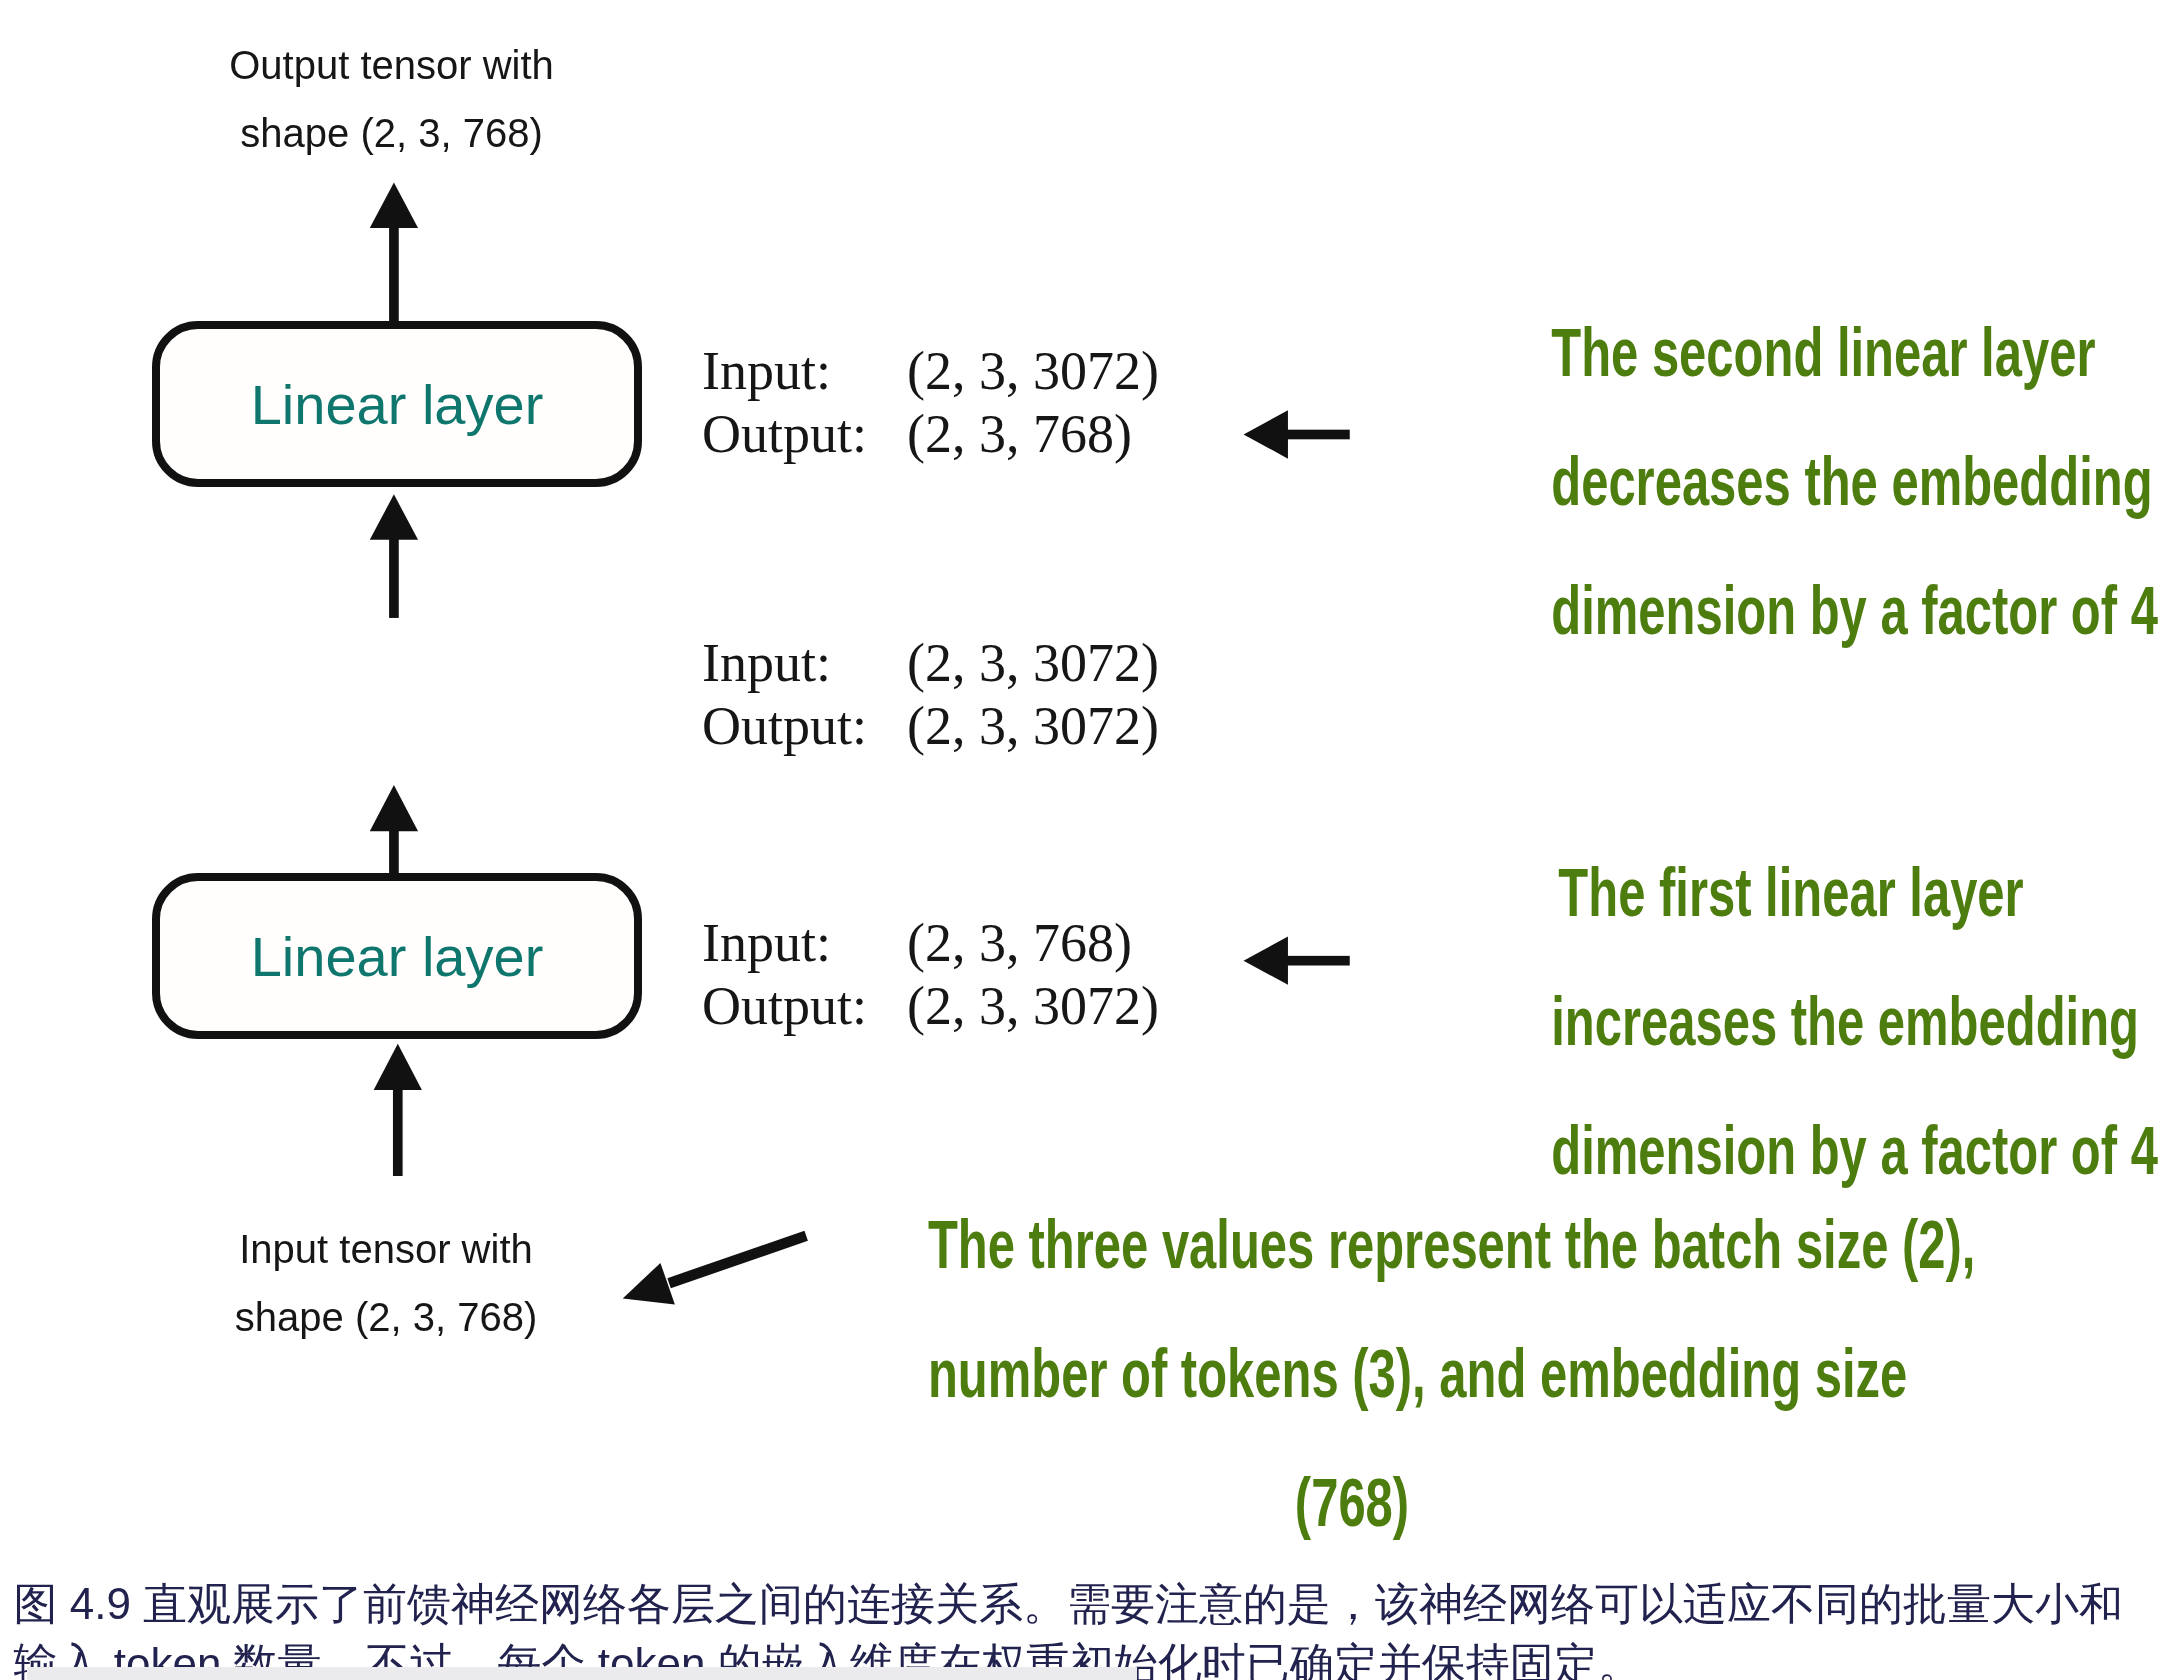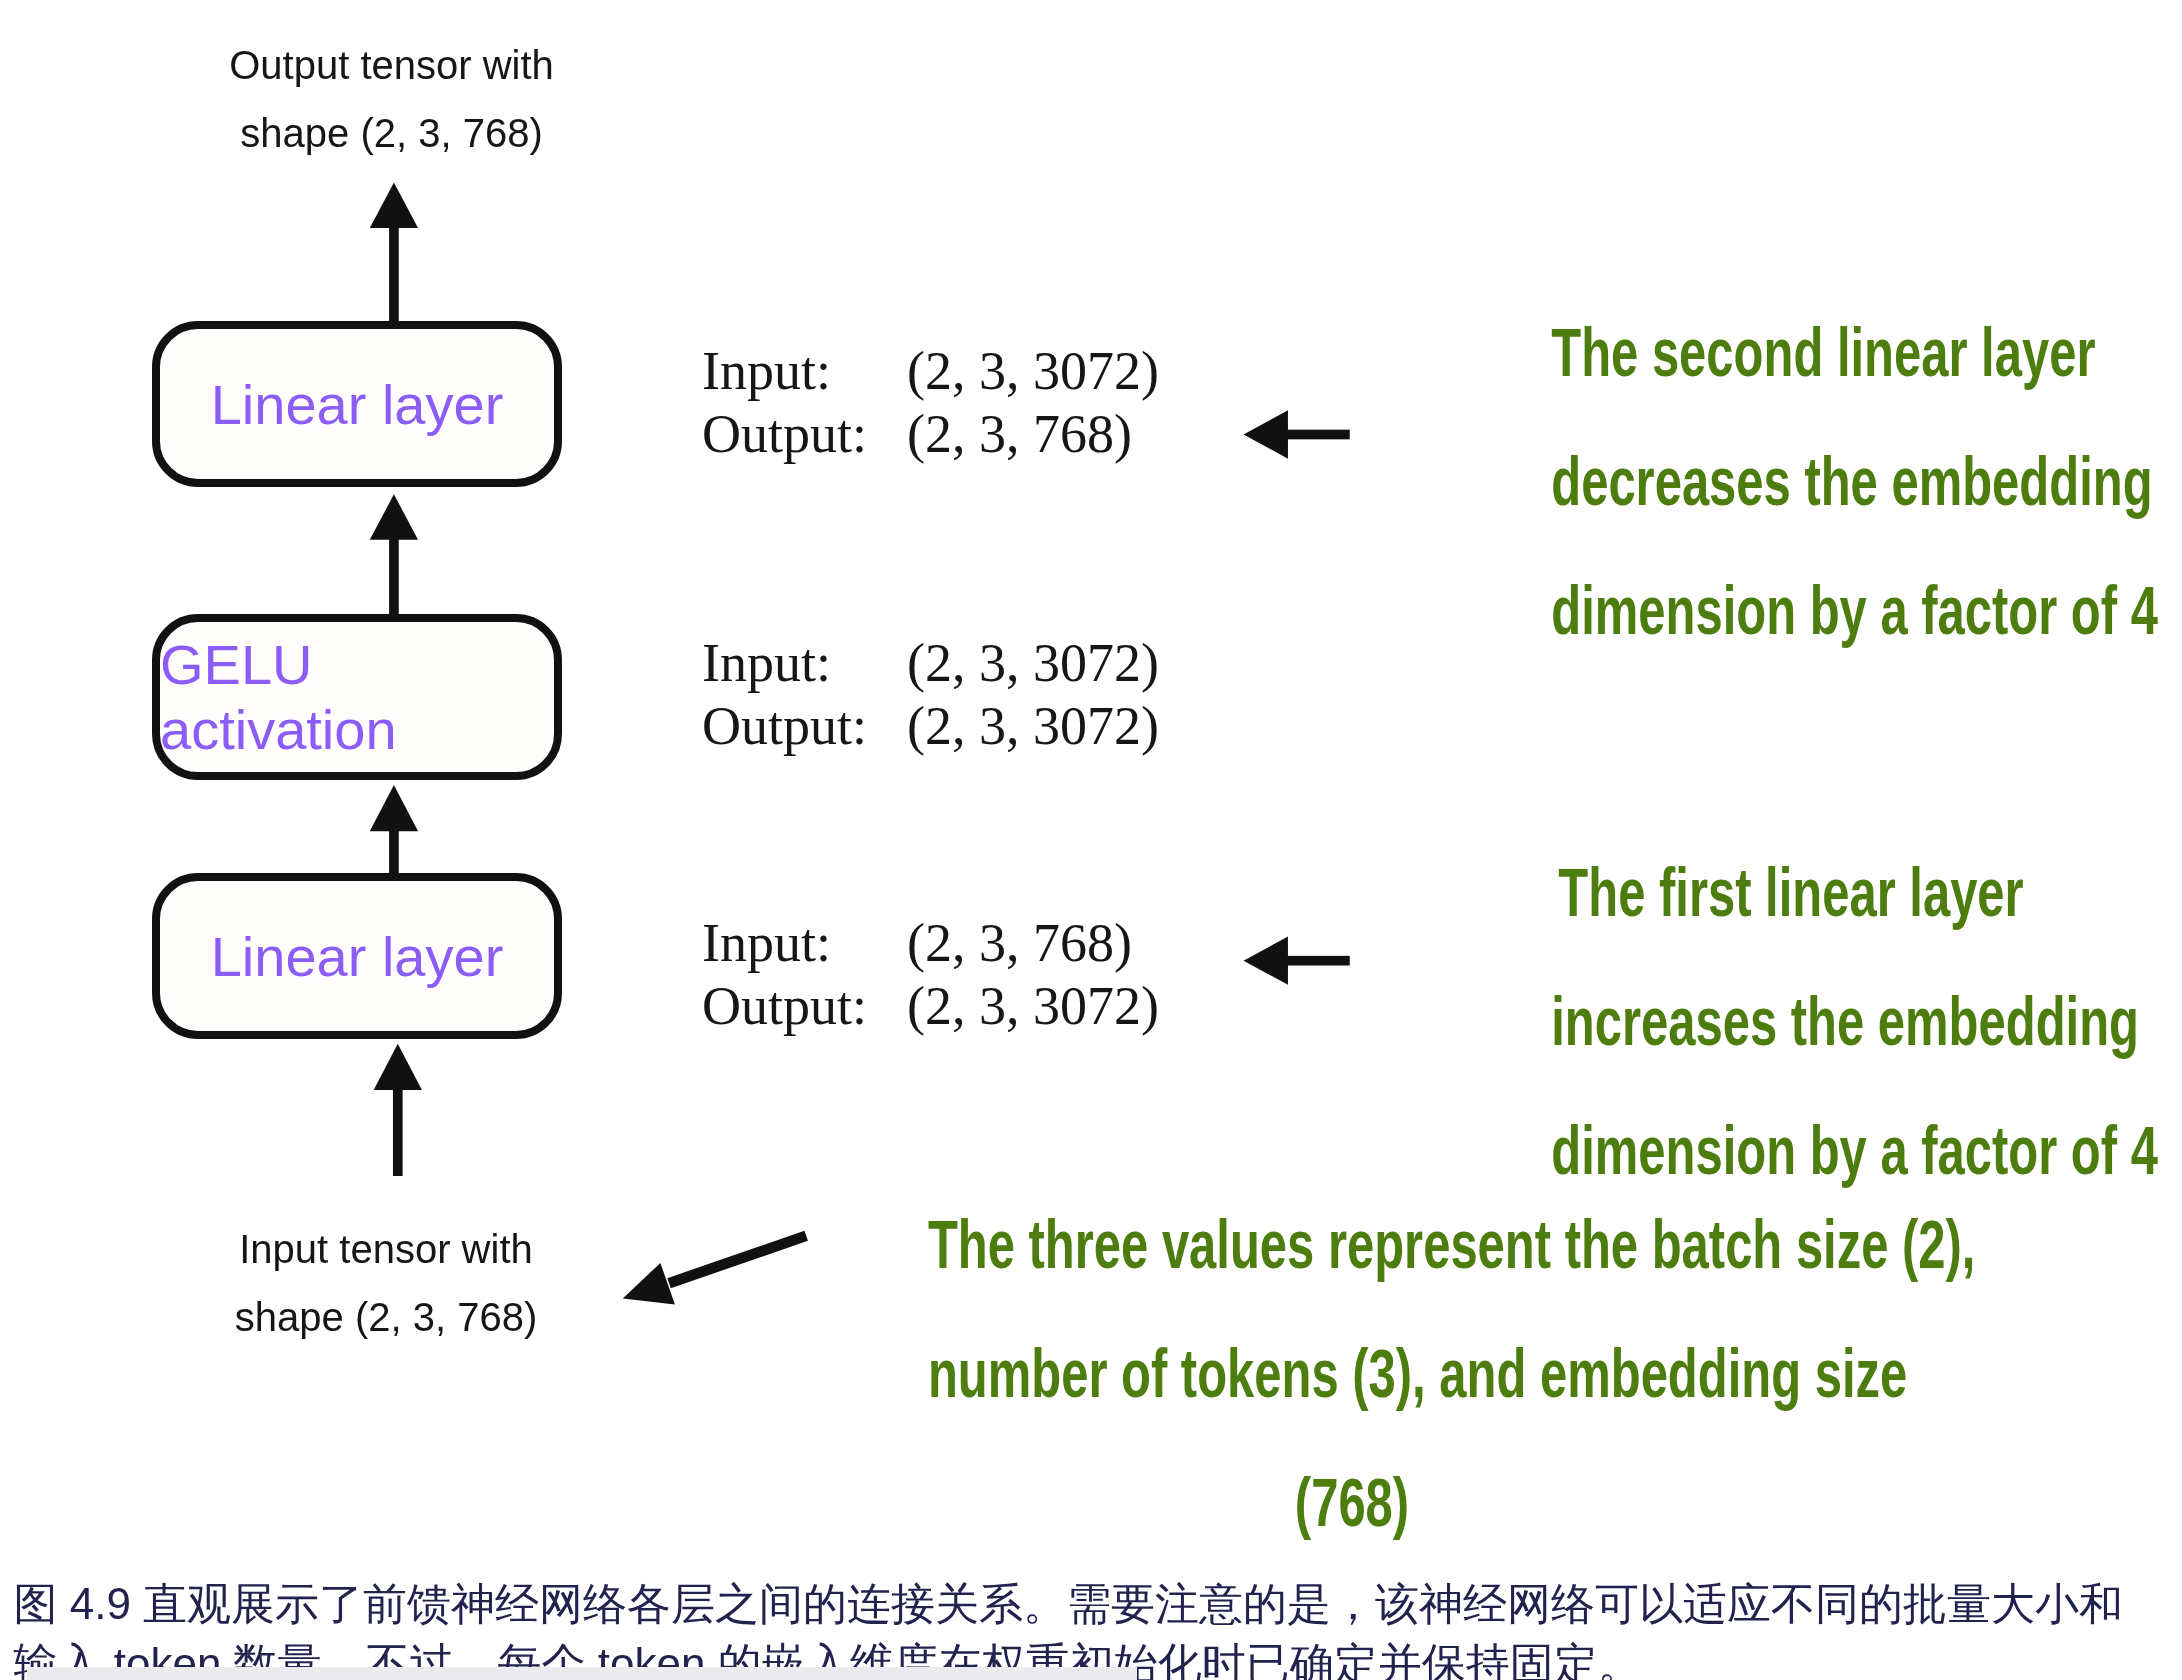--- a/index.html
+++ b/index.html
@@ -2,24 +2,24 @@
 <html><head>
 <meta charset="utf-8">
 <style>
   html,body{margin:0;padding:0;background:#ffffff;}
   .screen{
     position:relative;width:2182px;height:1680px;background:#ffffff;overflow:hidden;
     font-family:"Liberation Sans","DejaVu Sans",sans-serif;color:#141414;
   }
   
   .node-box{
-    position:absolute;left:152px;width:410px;height:166px;box-sizing:border-box;
+    position:absolute;left:152px;width:490px;height:166px;box-sizing:border-box;
     border:8.7px solid #111;border-radius:46px;background:#fffefd;
     display:flex;align-items:center;justify-content:center;
-    font-size:56px;color:#8b5cf6;letter-spacing:0px;
+    font-size:56px;color:#0f766e;letter-spacing:0px;
   }
   
   .tensor-label{
     position:absolute;text-align:center;font-size:40px;line-height:68px;color:#161616;
   }
   
   .io-block{position:absolute;left:702px;width:599px;font-size:54px;line-height:63px;color:#161616;}
   .io-row{display:flex;font-family:Liberation Serif, serif;}
   .io-key{width:205px;}
   
@@ -81,23 +81,20 @@
   </svg>
 
   <div class="tensor-label" style="left:97px;top:31px;width:589px;">
     <div>Output tensor with</div>
     <div>shape (2, 3, 768)</div>
   </div>
 
   <div class="node-box" style="top:321px;">
     <span>Linear layer</span>
   </div>
-  <div class="node-box" style="top:614px;">
-    <span>GELU activation</span>
-  </div>
   <div class="node-box" style="top:873px;">
     <span>Linear layer</span>
   </div>
 
   <div class="io-block" style="top:340px;">
     <div class="io-row">
       <span class="io-key">Input:</span>
       <span>(2, 3, 3072)</span>
     </div>
     <div class="io-row">

